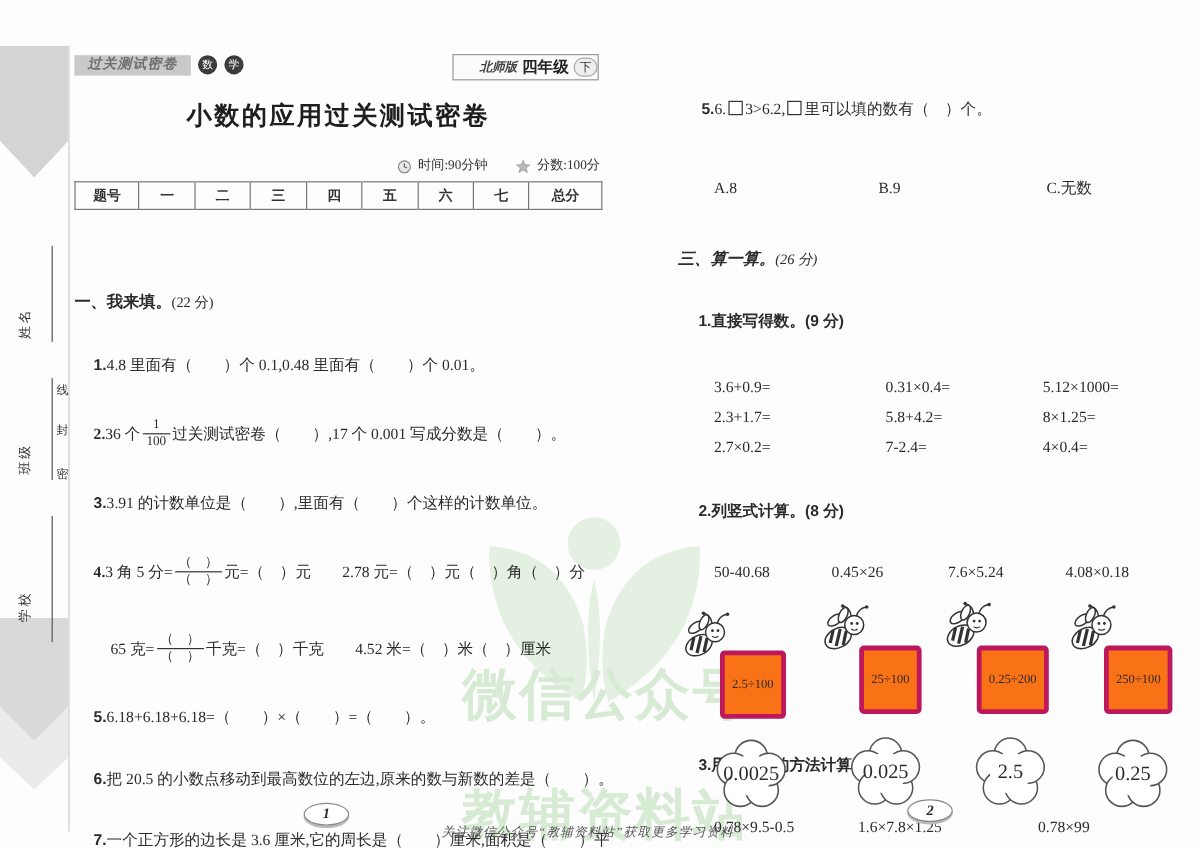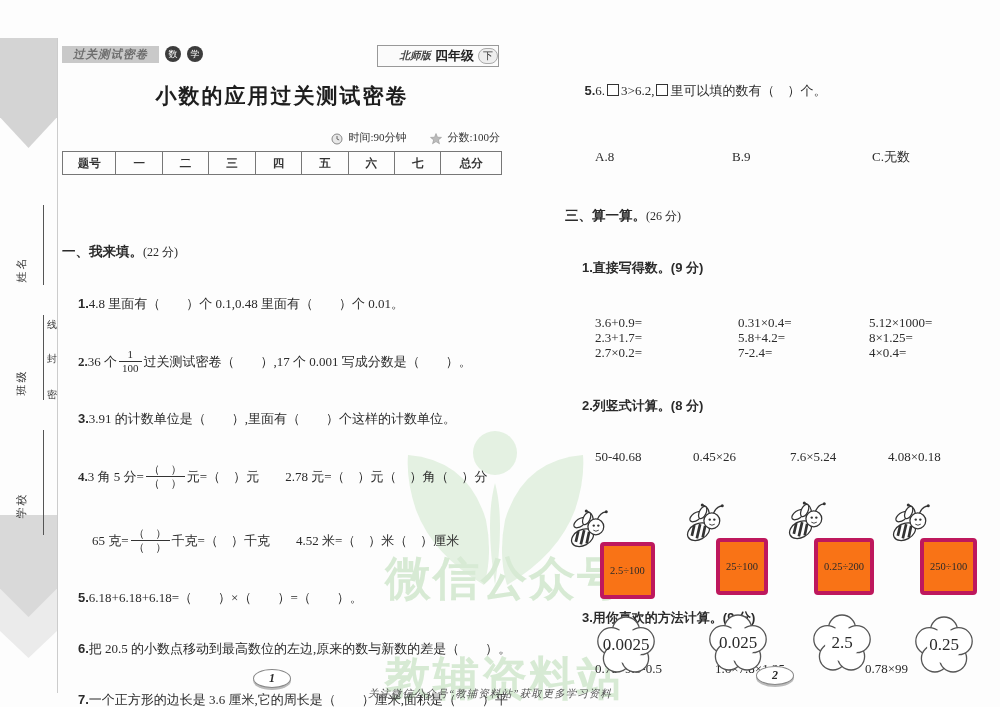--- a/index.html
+++ b/index.html
@@ -48,25 +48,25 @@
   .q b{font-family:"Liberation Sans",sans-serif;}
   .qf{display:flex;align-items:center;margin:0 0 6px 0;padding-left:16px;min-height:28px;}
   .qf.ind{padding-left:30px;}
   .qf .gap{display:inline-block;width:26px;}
   .frac{display:inline-block;text-align:center;vertical-align:middle;line-height:1.1;font-size:11px;margin:0 2px;}
   .frac .fn{display:block;border-bottom:1px solid #333;padding:0 3px;}
   .frac .fd{display:block;padding:0 3px;}
   .opts{display:grid;grid-template-columns:132px 140px auto;padding-left:33px;margin:0 0 6px 0;}
   .sub{margin:0 0 6px 0;padding-left:17px;font-weight:bold;}
   .sub .sn{font-family:"Liberation Sans",sans-serif;}
-  .grid3{display:grid;grid-template-columns:143px 131px auto;padding-left:30px;row-gap:0;margin:4px 0 8px 0;}
+  .grid3{display:grid;grid-template-columns:143px 131px auto;padding-left:30px;row-gap:10px;margin:4px 0 8px 0;}
   .grid4{display:grid;grid-template-columns:98px 97px 98px auto;padding-left:30px;margin:0 0 0 0;}
   .grid3b{display:grid;grid-template-columns:120px 150px auto;padding-left:30px;margin:0;}
   .spacer1{height:86px;}
-  .mt8{margin-top:8px;}
+  .mt8{margin-top:8px;font-style:italic;}
   .sqbox{display:inline-block;width:12px;height:12px;border:1px solid #333;vertical-align:-1px;margin:0 2px;background:#fff;}
   
   .bee-group{position:absolute;z-index:2;}
   .bee-label{position:absolute;border:4px solid #be185d;border-radius:4px;background:#f97316;
              font-size:10.5px;padding:19px 6px;white-space:nowrap;}
   .flower{position:absolute;width:70px;height:66px;z-index:2;}
   .flower .fv{position:absolute;left:0;top:0;width:70px;height:66px;display:flex;align-items:center;
               justify-content:center;font-size:17px;}
   
   .oval{position:absolute;width:38px;height:19px;border:1px solid #888;border-radius:50%;background:#fff;

